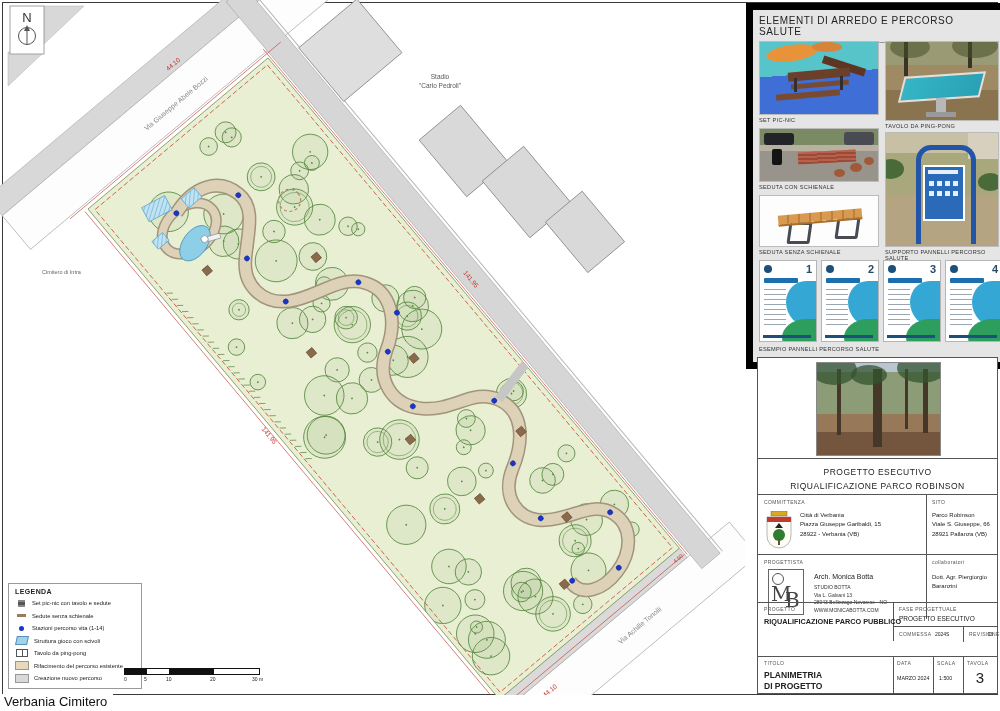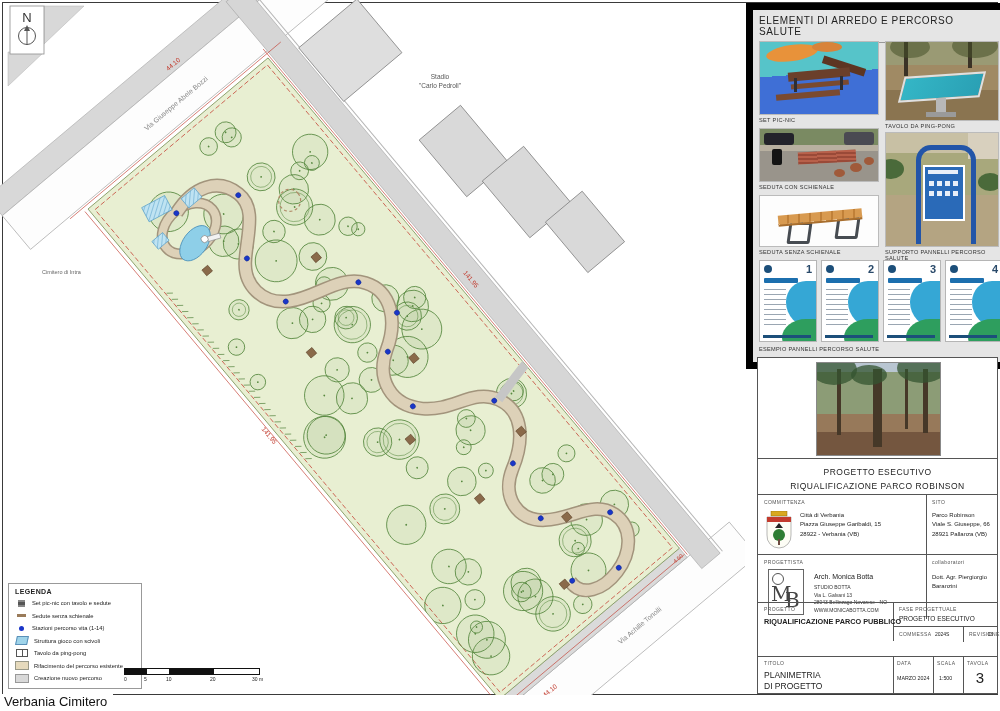--- a/index.html
+++ b/index.html
@@ -633,21 +633,21 @@
         <span class="tb-label" style="position:absolute;left:76px;top:4px;">REVISIONE</span>
         <span style="position:absolute;right:4px;top:4px;font-size:5px;">03</span>
       </div>
     </div>
 
     <div class="tb-row" style="top:298px;height:37px;border-bottom:none;">
       <div class="vline" style="left:135px;height:37px;"></div>
       <div class="vline" style="left:175px;height:37px;"></div>
       <div class="vline" style="left:205px;height:37px;"></div>
       <div class="tb-label" style="position:absolute;left:6px;top:3px;">TITOLO</div>
-      <div style="position:absolute;left:6px;top:13px;font-size:8.5px;white-space:pre-line;line-height:1.3;">PLANIMETRIA
+      <div style="position:absolute;left:6px;top:13px;font-size:8.5px;white-space:pre-line;line-height:1.3;font-weight:bold;">PLANIMETRIA
 DI PROGETTO</div>
       <div class="tb-label" style="position:absolute;left:139px;top:3px;">DATA</div>
       <div style="position:absolute;left:139px;top:18px;font-size:5.3px;">MARZO 2024</div>
       <div class="tb-label" style="position:absolute;left:179px;top:3px;">SCALA</div>
       <div style="position:absolute;left:181px;top:18px;font-size:5.3px;">1:500</div>
       <div class="tb-label" style="position:absolute;left:209px;top:3px;">TAVOLA</div>
       <div style="position:absolute;left:205px;width:34px;top:12px;font-size:15px;text-align:center;">3</div>
     </div>
   </div>
 

